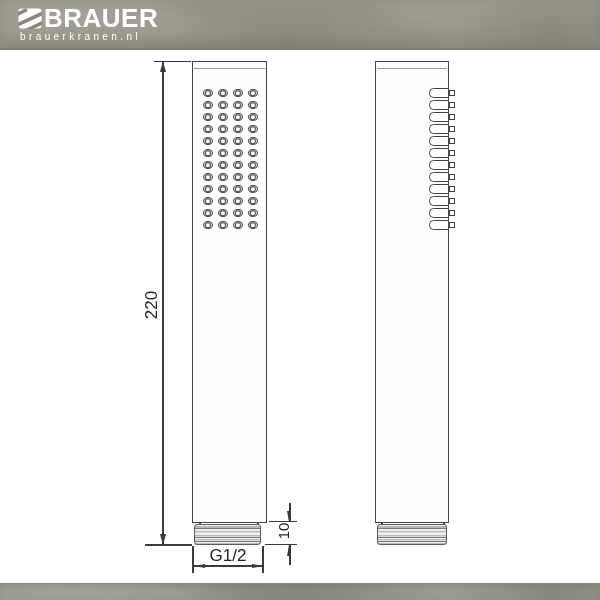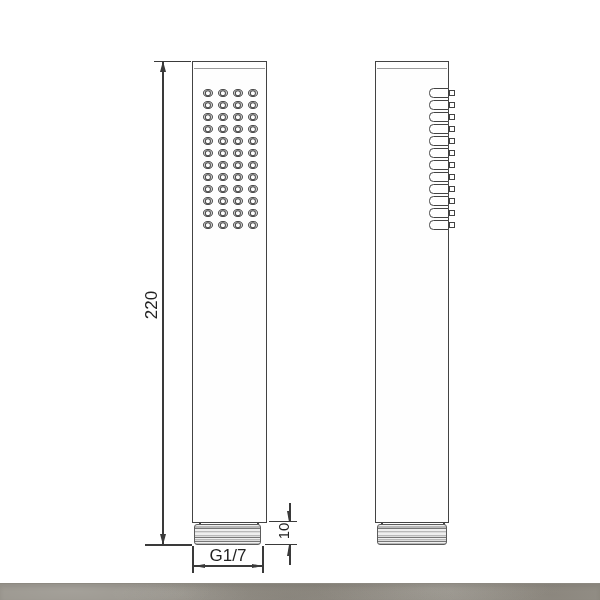--- a/index.html
+++ b/index.html
@@ -86,20 +86,34 @@
   .ext-g12-right{left:262.4px;top:546px;width:1.2px;height:27px;}
   .hline-g12{left:193px;top:565.4px;width:70px;height:1.2px;}
   .arr-g12-left{left:193.5px;top:563.5px;border-top:2.6px solid transparent;border-bottom:2.6px solid transparent;border-right:11px solid #3a3a3a;}
   .arr-g12-right{left:251.5px;top:563.5px;border-top:2.6px solid transparent;border-bottom:2.6px solid transparent;border-left:11px solid #3a3a3a;}
 </style>
 </head>
 <body>
 
 <div class="canvas">
 
+  <div class="band-top concrete">
+    <div class="logo">
+      <div class="logo-row">
+        <svg class="logo-mark" viewBox="0 0 24 21">
+          <rect x="0.5" y="0.5" width="23" height="20" rx="3" fill="#ffffff"></rect>
+          <path d="M-1 15 L25 3 L25 7 L-1 19 Z" fill="#8b877f"></path>
+          <path d="M3 23 L26 12 L26 16 L6 25 Z" fill="#8b877f"></path>
+          <path d="M0 4 L8 0 L10 3 L0 8 Z" fill="#8b877f"></path>
+        </svg>
+        <span class="logo-name">BRAUER</span>
+      </div>
+      <div class="logo-site">brauerkranen.nl</div>
+    </div>
+  </div>
 
   <div>
 
     <div class="body-outline front-body">
       <div class="cap-line"></div>
     </div>
     <div class="nozzle-grid">
         <span class="nozzle"></span>
         <span class="nozzle"></span>
         <span class="nozzle"></span>
@@ -223,19 +237,19 @@
     <div class="dim vline-10b"></div>
     <div class="arr arr-10-down"></div>
     <div class="arr arr-10-up"></div>
     <div class="dim-label label-10">10</div>
 
     <div class="dim ext-g12-left"></div>
     <div class="dim ext-g12-right"></div>
     <div class="dim hline-g12"></div>
     <div class="arr arr-g12-left"></div>
     <div class="arr arr-g12-right"></div>
-    <div class="dim-label label-g12">G1/7</div>
+    <div class="dim-label label-g12">G1/2</div>
 
   </div>
 
   <div class="band-bottom concrete"></div>
 
 </div>
 
 </body></html>

